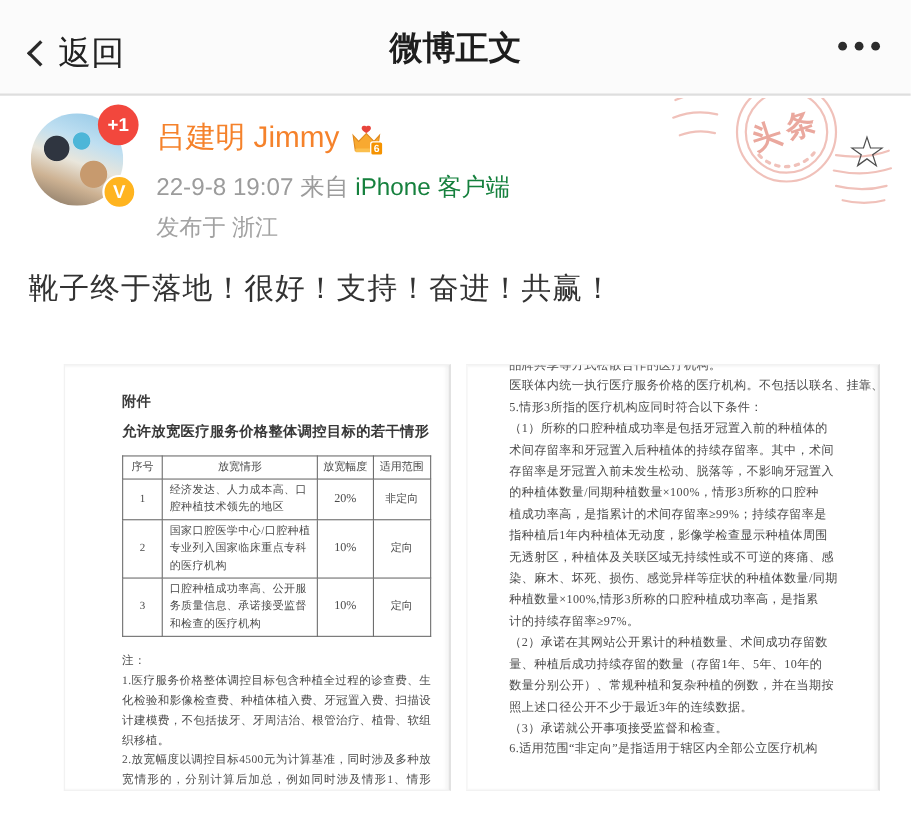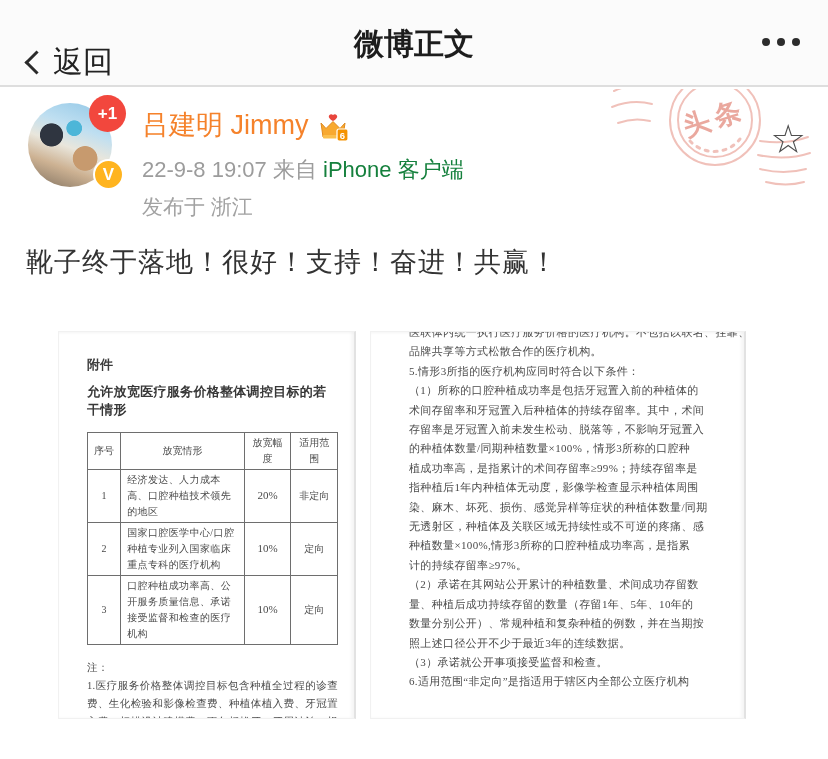--- a/index.html
+++ b/index.html
@@ -8,21 +8,21 @@
     font-family:"Liberation Sans", sans-serif;
     background:#ffffff; position:relative; overflow:hidden;
   }
 
   
   .navbar {
     position:relative; height:87px; background:#fbfbfb;
     border-bottom:2px solid #dedede; z-index:10;
   }
   .back-button {
-    position:absolute; left:24px; top:42px; display:flex; align-items:center;
+    position:absolute; left:24px; top:28px; display:flex; align-items:center;
     gap:2px; cursor:pointer;
   }
   .back-chevron {
     width:17px; height:17px; border-left:3px solid #2a2a2a; border-bottom:3px solid #2a2a2a;
     transform:rotate(45deg); margin-right:6px; margin-left:4px;
   }
   .back-label { font-size:30px; color:#222; }
   .nav-title {
     position:absolute; left:0; right:0; top:24px; text-align:center;
     font-size:30px; font-weight:600; color:#1d1d1d;
@@ -77,21 +77,21 @@
   }
 
   
   .images-row { position:absolute; left:58px; top:242px; display:flex; gap:14px; z-index:2; }
   .doc-page {
     background:#fff; height:388px; overflow:hidden; position:relative;
     border:1px solid #f1f1f1; border-right:2px solid #e2e2e2;
     box-shadow:inset -3px 0 3px rgba(0,0,0,0.04), inset 0 2px 2px rgba(0,0,0,0.02);
     font-family:"Liberation Serif", serif; cursor:pointer;
   }
-  .doc-left  { width:298px; padding:24px 16px 0 28px;font-family:Liberation Serif, serif; }
+  .doc-left  { width:352px; padding:24px 16px 0 52px;font-family:Liberation Serif, serif; }
   .doc-right { width:376px; padding:0 24px 0 38px; }
 
   .doc-label { font-size:13px; font-weight:bold; color:#3c3c3c; }
   .doc-title { font-size:13px; font-weight:bold; color:#383838; margin-top:9px; letter-spacing:0.3px; }
 
   .doc-table { margin-top:13px; border-collapse:collapse; width:100%; color:#4a4a4a; }
   .doc-table th, .doc-table td {
     border:1px solid #6e6e6e; padding:2px 3px; text-align:center;
     font-weight:normal; font-size:10px; line-height:1.6; vertical-align:middle;
   }
@@ -207,31 +207,31 @@
         </table>
       <div class="doc-notes">
         <p>注：</p>
         <p>1.医疗服务价格整体调控目标包含种植全过程的诊查费、生化检验和影像检查费、种植体植入费、牙冠置入费、扫描设计建模费，不包括拔牙、牙周洁治、根管治疗、植骨、软组织移植。</p>
         <p>2.放宽幅度以调控目标4500元为计算基准，同时涉及多种放宽情形的，分别计算后加总，例如同时涉及情形1、情形2、情形3的情况，调控目标放宽额度=4500×（20%+10%+10%）</p>
       </div>
     </div>
 
     <div class="doc-page doc-right">
       <div class="right-lines">
+        <div class="doc-line">品牌共享等方式松散合作的医疗机构。</div>
         <div class="doc-line">医联体内统一执行医疗服务价格的医疗机构。不包括以联名、挂靠、</div>
-        <div class="doc-line">品牌共享等方式松散合作的医疗机构。</div>
         <div class="doc-line">5.情形3所指的医疗机构应同时符合以下条件：</div>
         <div class="doc-line">（1）所称的口腔种植成功率是包括牙冠置入前的种植体的</div>
         <div class="doc-line">术间存留率和牙冠置入后种植体的持续存留率。其中，术间</div>
         <div class="doc-line">存留率是牙冠置入前未发生松动、脱落等，不影响牙冠置入</div>
         <div class="doc-line">的种植体数量/同期种植数量×100%，情形3所称的口腔种</div>
         <div class="doc-line">植成功率高，是指累计的术间存留率≥99%；持续存留率是</div>
         <div class="doc-line">指种植后1年内种植体无动度，影像学检查显示种植体周围</div>
+        <div class="doc-line">无透射区，种植体及关联区域无持续性或不可逆的疼痛、感</div>
         <div class="doc-line">染、麻木、坏死、损伤、感觉异样等症状的种植体数量/同期</div>
-        <div class="doc-line">无透射区，种植体及关联区域无持续性或不可逆的疼痛、感</div>
         <div class="doc-line">种植数量×100%,情形3所称的口腔种植成功率高，是指累</div>
         <div class="doc-line">计的持续存留率≥97%。</div>
         <div class="doc-line">（2）承诺在其网站公开累计的种植数量、术间成功存留数</div>
         <div class="doc-line">量、种植后成功持续存留的数量（存留1年、5年、10年的</div>
         <div class="doc-line">数量分别公开）、常规种植和复杂种植的例数，并在当期按</div>
         <div class="doc-line">照上述口径公开不少于最近3年的连续数据。</div>
         <div class="doc-line">（3）承诺就公开事项接受监督和检查。</div>
         <div class="doc-line">6.适用范围“非定向”是指适用于辖区内全部公立医疗机构</div>
       </div>
     </div>

